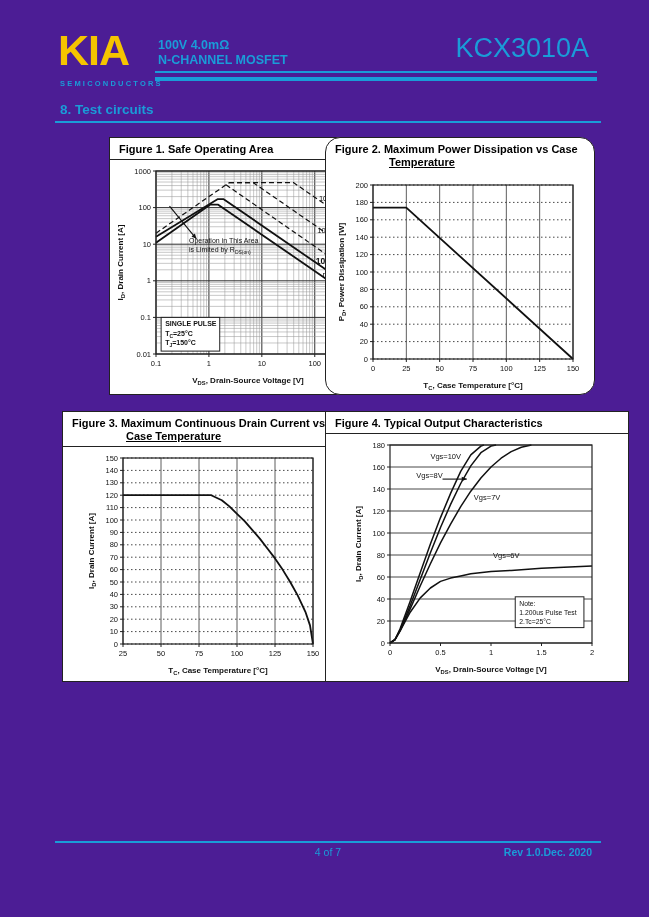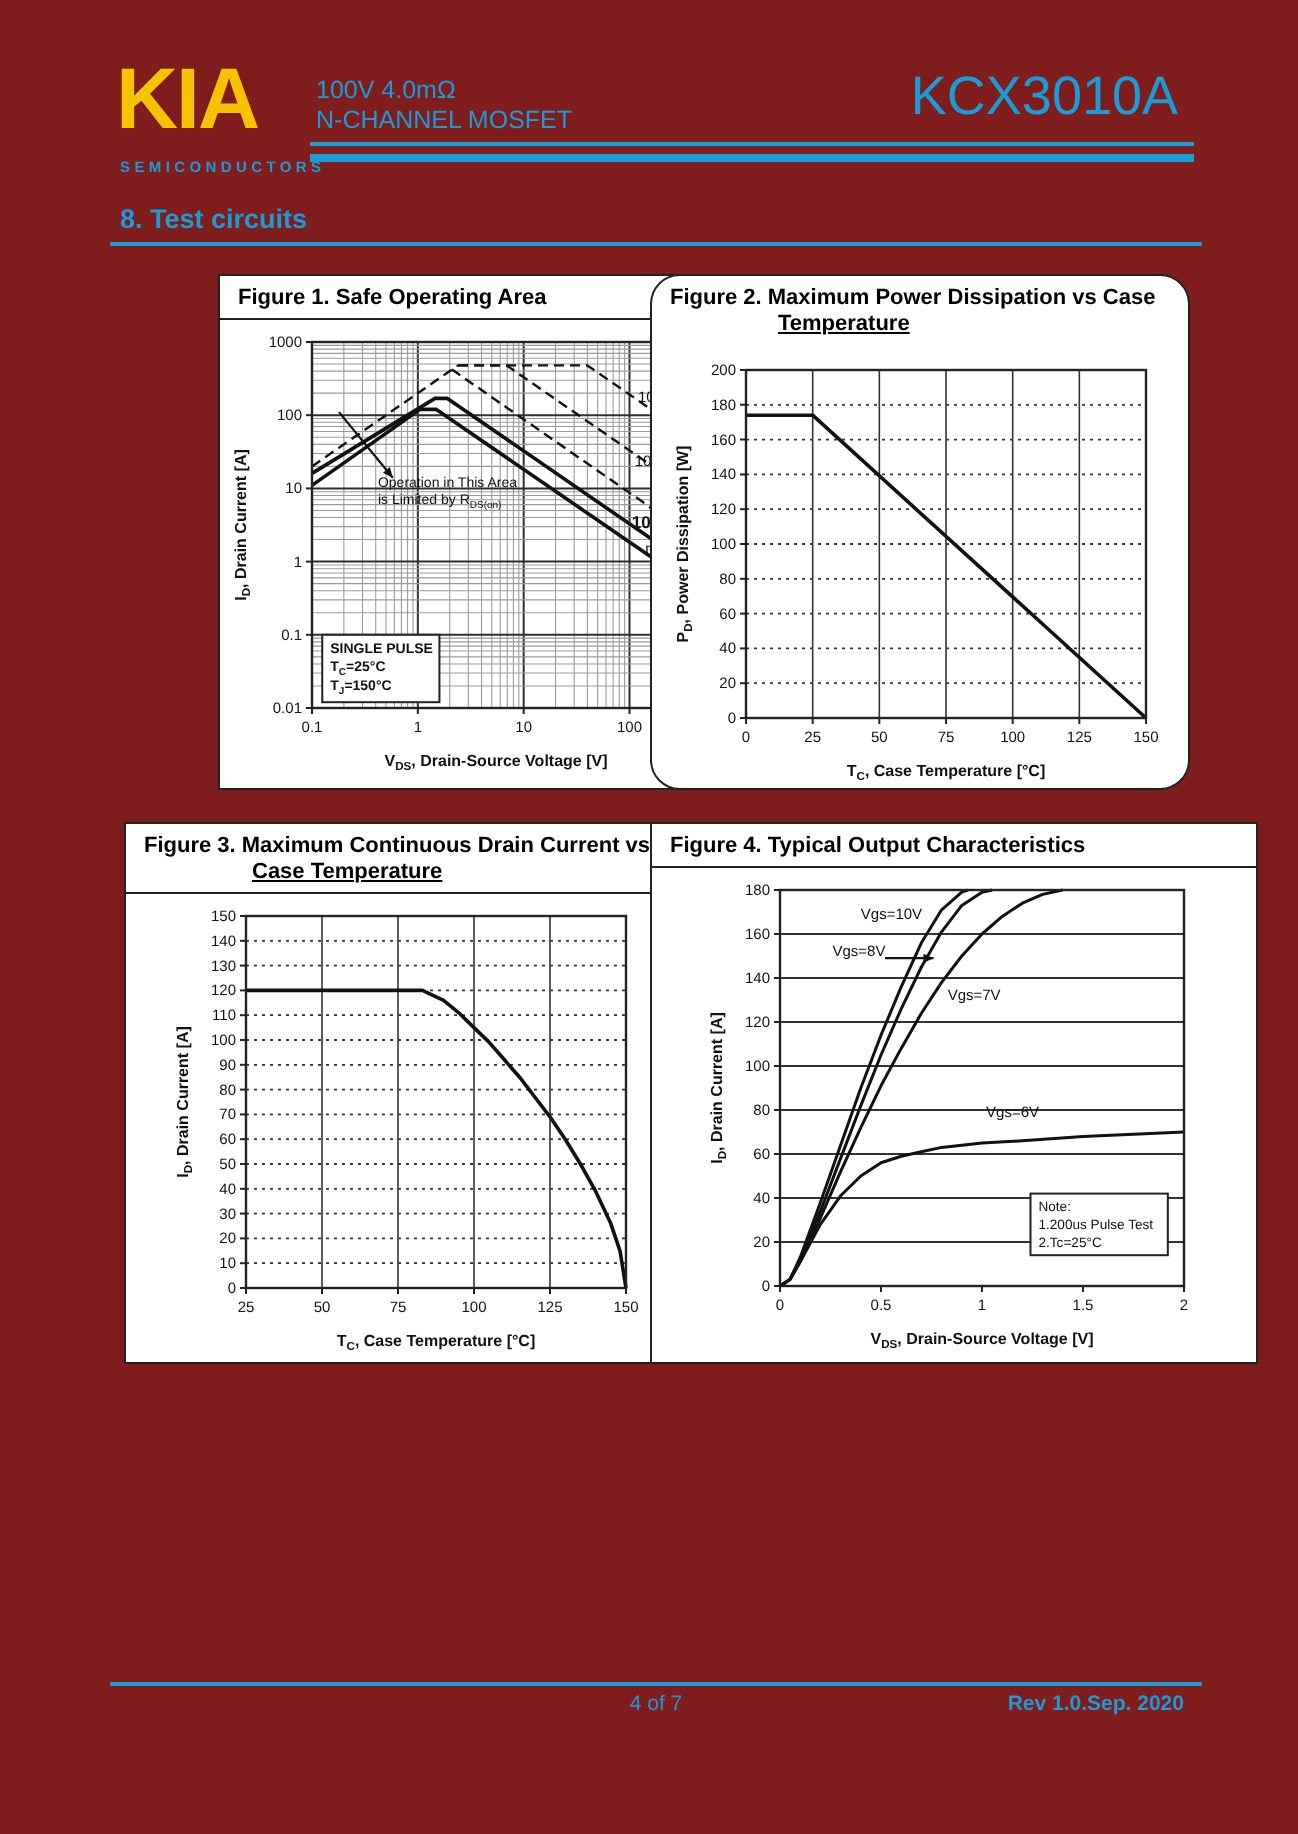--- a/index.html
+++ b/index.html
@@ -1,21 +1,21 @@
 <!DOCTYPE html>
 <html style="--accent: #1a9cd8; --logo: #f5c400;"><head>
 <meta charset="utf-8">
 <style>
   :root{--accent:#1a9cd8;--logo:#f5c400;}
   html,body{margin:0;padding:0;background:#fff;}
-  .page{position:relative;width:649px;height:917px;background:#7f1d1d;overflow:hidden;
+  .page{position:relative;width:649px;height:917px;background:#4c1d95;overflow:hidden;
         font-family:"Liberation Sans","DejaVu Sans",sans-serif;color:#111;}
   .logo{position:absolute;left:58px;top:29px;font-size:43px;font-weight:bold;letter-spacing:-1px;color:var(--logo);line-height:1;}
   .logo-sub{position:absolute;left:60px;top:79px;font-size:7.5px;font-weight:bold;letter-spacing:2.2px;color:var(--accent);}
-  .spec{position:absolute;left:158px;top:38px;font-size:12.5px;font-weight:normal;color:var(--accent);line-height:15px;}
+  .spec{position:absolute;left:158px;top:38px;font-size:12.5px;font-weight:bold;color:var(--accent);line-height:15px;}
   .part{position:absolute;right:60px;top:35px;font-size:27px;color:var(--accent);line-height:1;}
   .rule-thin{position:absolute;left:155px;top:71px;width:442px;height:2px;background:var(--accent);}
   .rule-thick{position:absolute;left:155px;top:77px;width:442px;height:4px;background:var(--accent);}
   .section{position:absolute;left:60px;top:102px;font-size:13.5px;font-weight:bold;color:var(--accent);}
   .section-line{position:absolute;left:55px;top:121px;width:546px;height:2px;background:var(--accent);}
   .fig{position:absolute;border:1.5px solid #222;box-sizing:border-box;background:#fff;overflow:hidden;}
   .f1{left:62px;top:137px;width:249px;height:258px;margin-left:47px;}
   .f2{left:325px;top:137px;width:270px;height:258px;border-radius:15px;}
   .f3{left:62px;top:411px;width:286px;height:271px;}
   .f4{left:325px;top:411px;width:304px;height:271px;}
@@ -379,15 +379,15 @@
         <text x="169.24" y="186.60000000000002" fill="#111" font-size="6.8" text-anchor="start"><tspan>2.Tc=25°C</tspan></text>
         <text x="80.4" y="22.299999999999983" fill="#111" font-size="7.5" text-anchor="start"><tspan>Vgs=10V</tspan></text>
         <text x="66.26" y="41" fill="#111" font-size="7.5" text-anchor="start"><tspan>Vgs=8V</tspan></text>
         <text x="123.83" y="63" fill="#111" font-size="7.5" text-anchor="start"><tspan>Vgs=7V</tspan></text>
         <text x="143.01999999999998" y="121.3" fill="#111" font-size="7.5" text-anchor="start"><tspan>Vgs=6V</tspan></text>
       </svg>
   </div>
 
   <div class="footer-line"></div>
   <div class="page-num">4 of 7</div>
-  <div class="rev">Rev 1.0.Sep. 2020</div>
+  <div class="rev">Rev 1.0.Dec. 2020</div>
 
 </div>
 
 </body></html>

